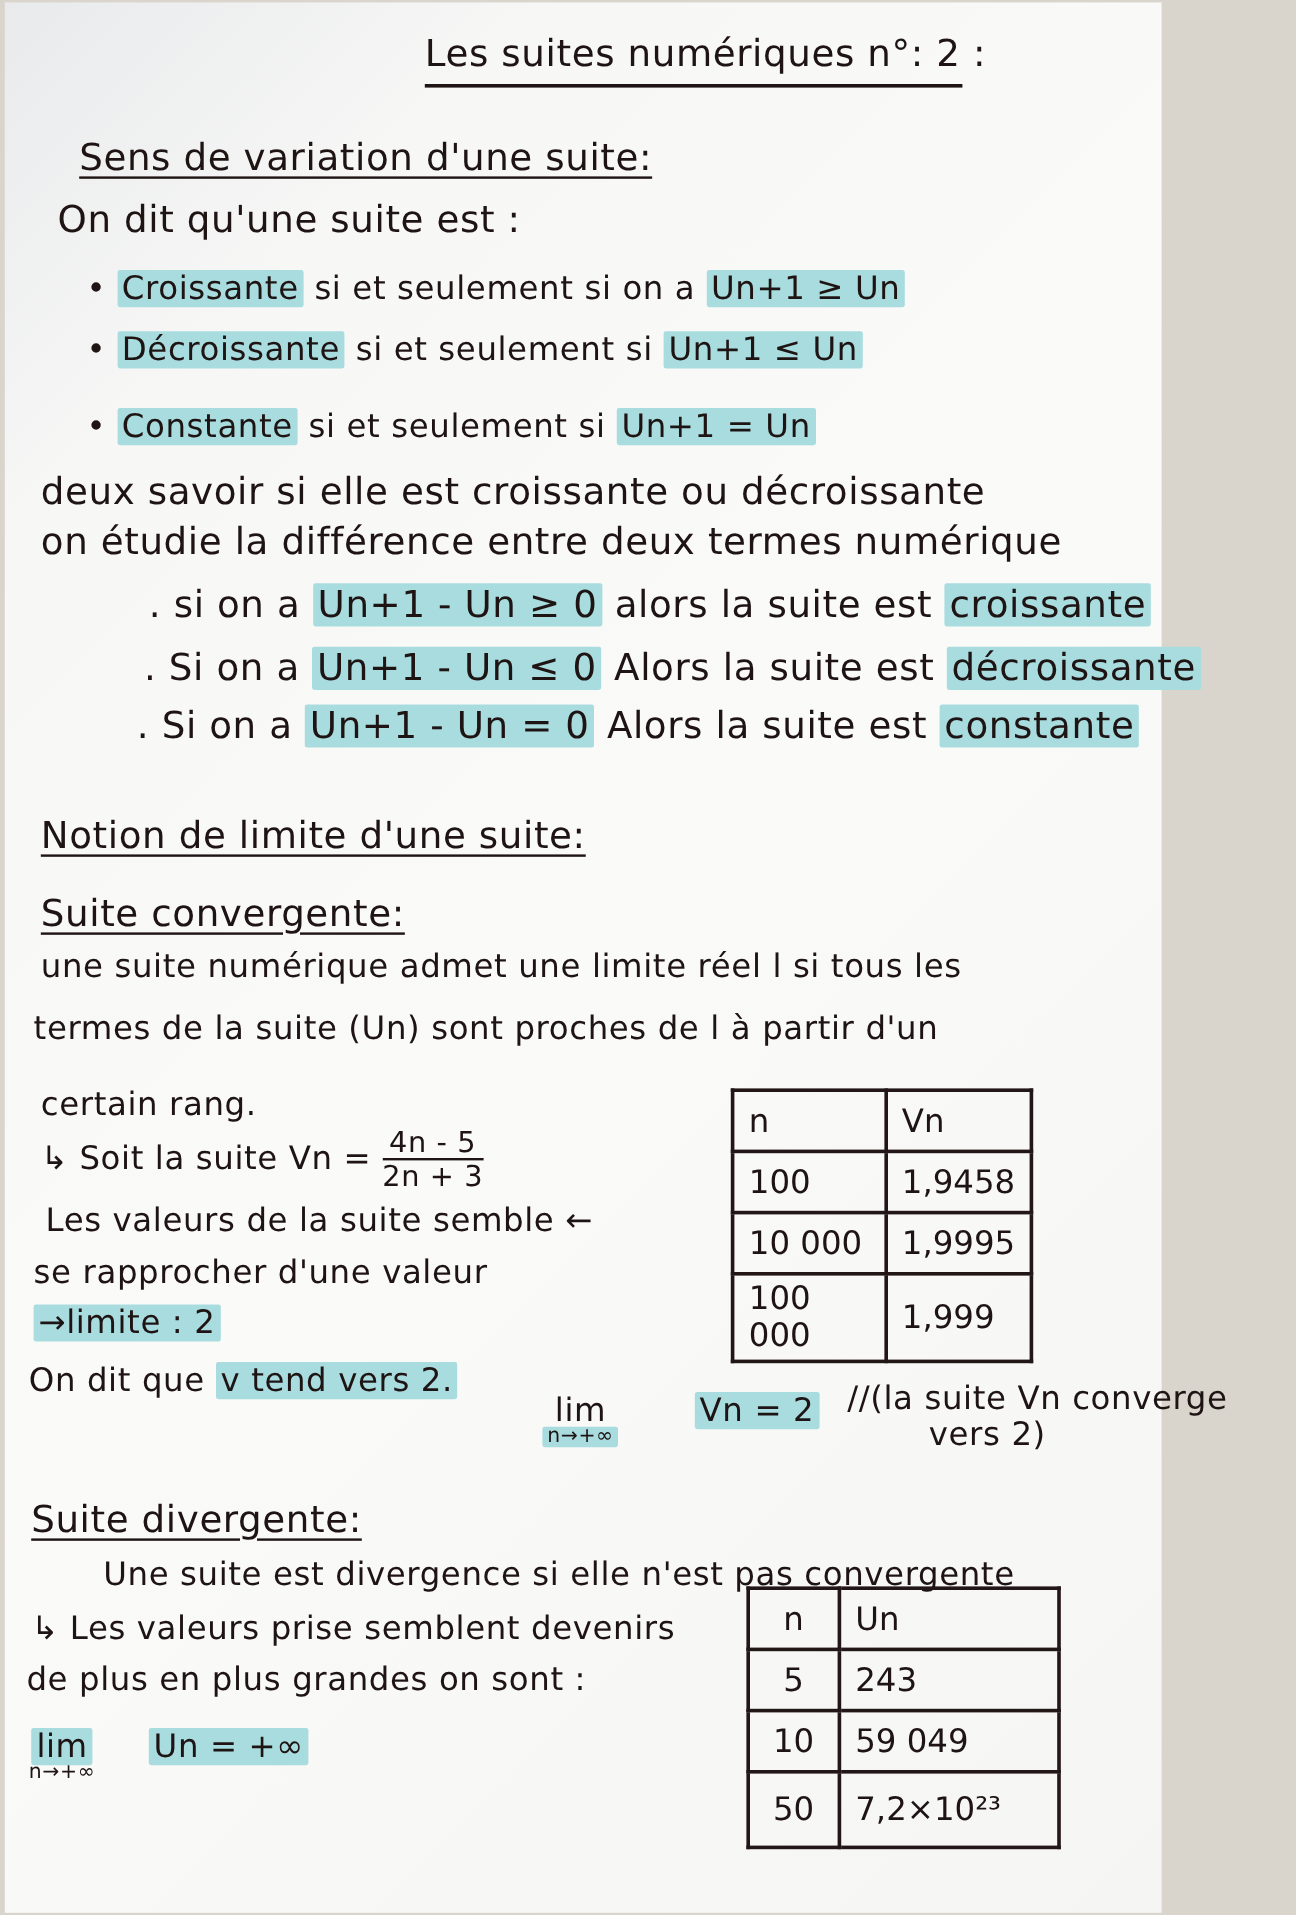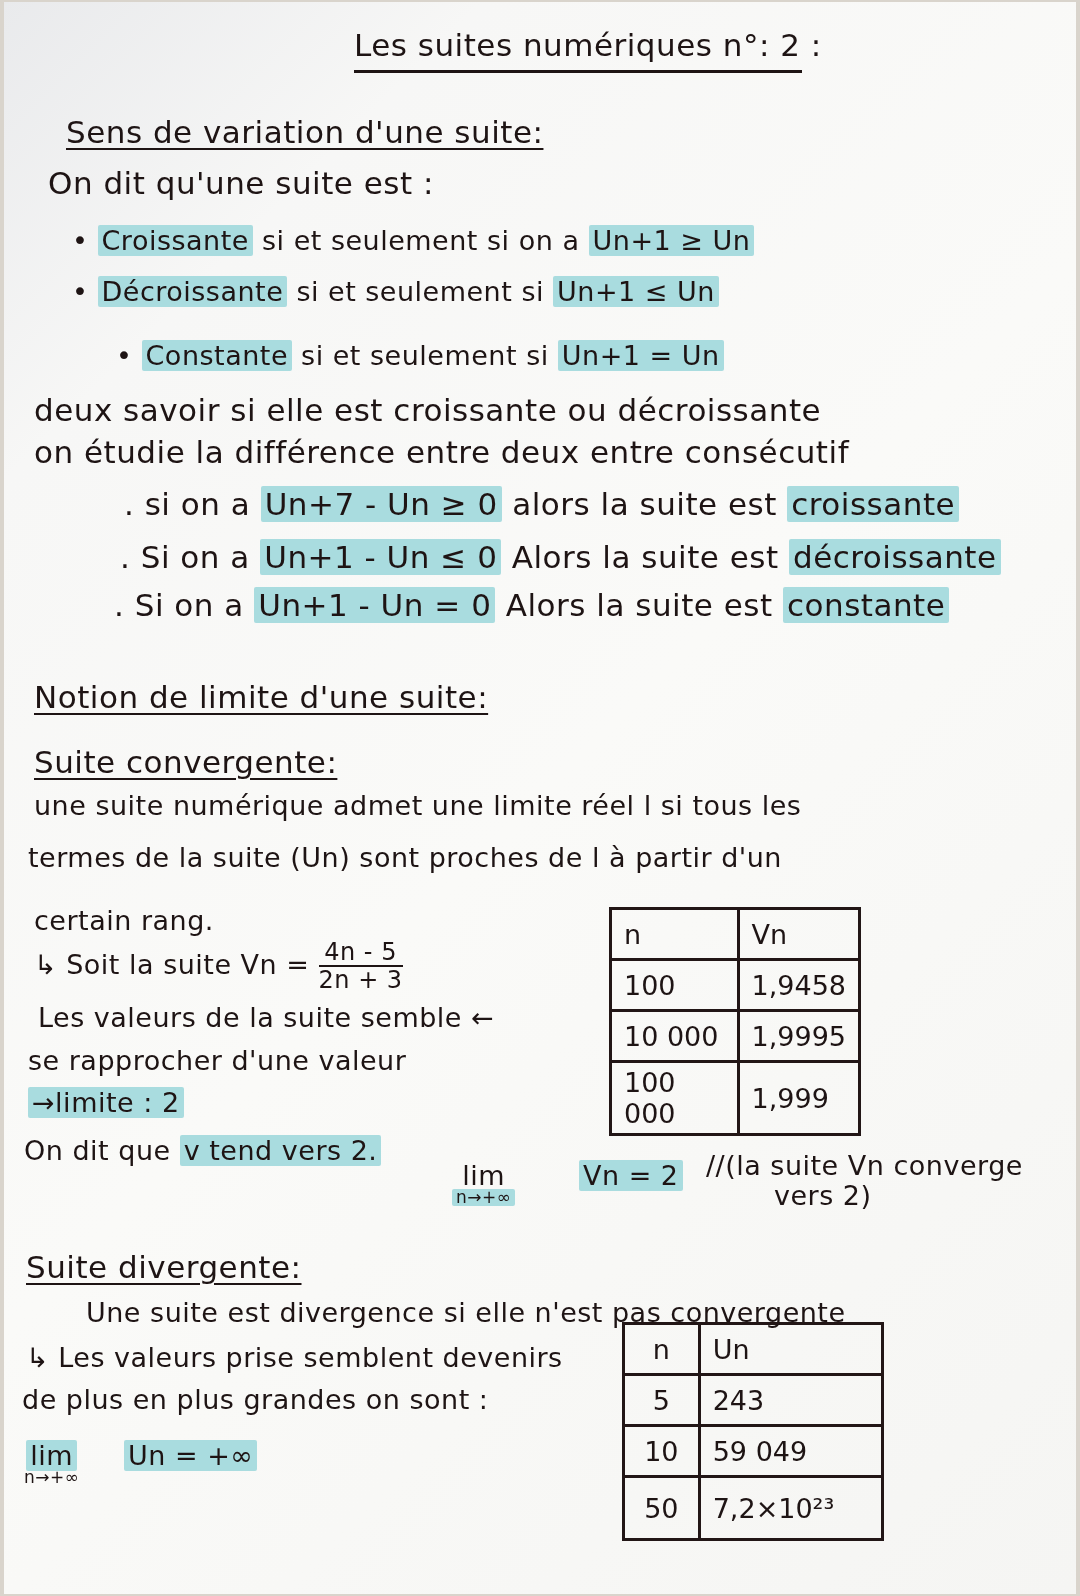--- a/index.html
+++ b/index.html
@@ -2,21 +2,21 @@
 <html><head>
 <meta charset="utf-8">
 <style>
   html, body { margin: 0; padding: 0; }
   body {
     width: 1080px; height: 1596px; overflow: hidden;
     background: #d9d4cc;
     font-family: "DejaVu Sans", sans-serif;
   }
   .paper {
-    position: absolute; left: 4px; top: 2px; width: 1072px; height: 1592px;
+    position: absolute; left: 4px; top: 2px; width: 964px; height: 1592px;
     background: linear-gradient(135deg, #e9eaec 0%, #f7f7f6 18%, #fafaf8 50%, #f5f5f3 100%);
     color: #1e1414;
   }
   .t { position: absolute; white-space: nowrap; font-size: 27px; line-height: 1; letter-spacing: 0.5px; }
   .big { font-size: 31px; }
   .ul { text-decoration: underline; text-decoration-thickness: 2px; text-underline-offset: 5px; }
   .hl { background: #a9dcdf; padding: 0 4px; border-radius: 2px; }
   .title-rule { position: absolute; height: 3px; background: #1e1414; }
   table.grid { position: absolute; border-collapse: collapse; font-size: 27px; }
   table.grid td { border: 3px solid #221616; padding: 4px 12px; height: 40px; }
@@ -39,32 +39,32 @@
   <div class="t" style="left:68px; top:225px;">
     • <span class="hl">Croissante</span>
     <span>si et seulement si on a</span>
     <span class="hl">Un+1 ≥ Un</span>
   </div>
   <div class="t" style="left:68px; top:276px;">
     • <span class="hl">Décroissante</span>
     <span>si et seulement si</span>
     <span class="hl">Un+1 ≤ Un</span>
   </div>
-  <div class="t" style="left:68px; top:340px;margin-left:44px;">
+  <div class="t" style="left:68px; top:340px;">
     • <span class="hl">Constante</span>
     <span>si et seulement si</span>
     <span class="hl">Un+1 = Un</span>
   </div>
 
   <div class="t big" style="left:30px; top:393px;">deux savoir si elle est croissante ou décroissante</div>
-  <div class="t big" style="left:30px; top:435px;">on étudie la différence entre deux entre consécutif</div>
+  <div class="t big" style="left:30px; top:435px;">on étudie la différence entre deux termes numérique</div>
 
   <div class="t big" style="left:120px; top:487px;">
     . <span>si on a</span>
-    <span class="hl">Un+7 - Un ≥ 0</span>
+    <span class="hl">Un+1 - Un ≥ 0</span>
     <span>alors la suite est</span>
     <span class="hl">croissante</span>
   </div>
   <div class="t big" style="left:116px; top:540px;">
     . <span>Si on a</span>
     <span class="hl">Un+1 - Un ≤ 0</span>
     <span>Alors la suite est</span>
     <span class="hl">décroissante</span>
   </div>
   <div class="t big" style="left:110px; top:588px;">

